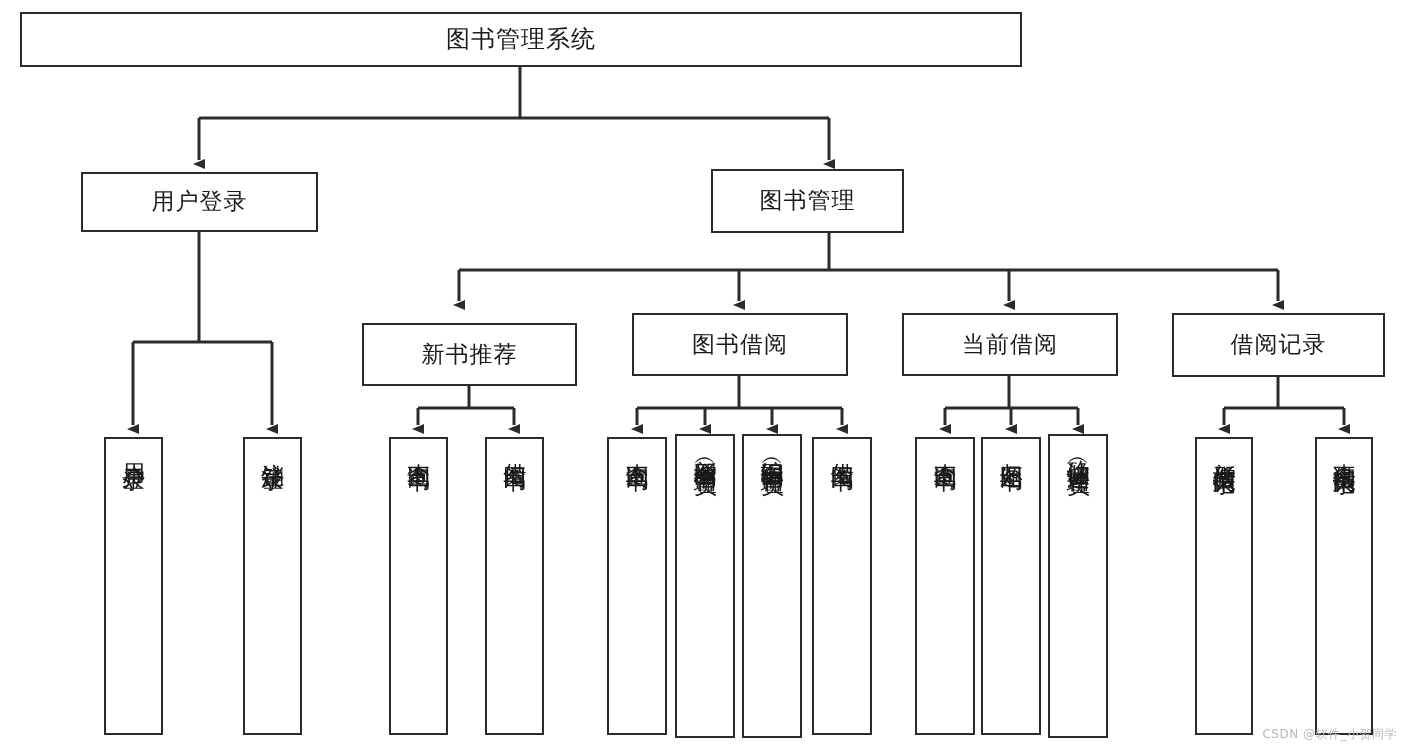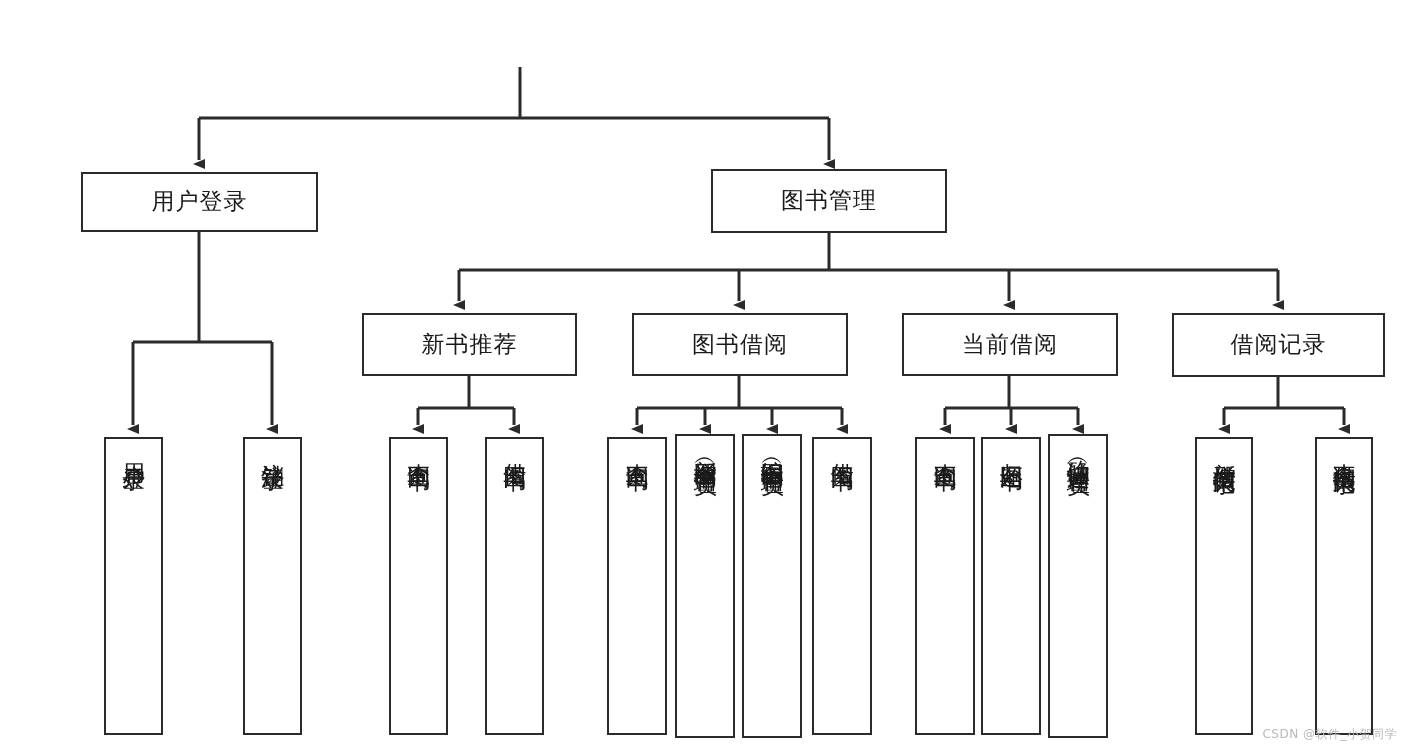--- a/index.html
+++ b/index.html
@@ -115,29 +115,32 @@
       <path d="M 1011 408 L 1011 425" marker-end="url(#arrow)"></path>
       <path d="M 1078 408 L 1078 425" marker-end="url(#arrow)"></path>
 
       <path d="M 1278 376 L 1278 408"></path>
       <path d="M 1224 408 L 1344 408"></path>
       <path d="M 1224 408 L 1224 425" marker-end="url(#arrow)"></path>
       <path d="M 1344 408 L 1344 425" marker-end="url(#arrow)"></path>
     </g>
   </svg>
 
+  <div class="node node-h node-root" style="left:20px; top:12px; width:1002px; height:55px;">
+    <span>图书管理系统</span>
+  </div>
 
   <div class="node node-h" style="left:81px; top:172px; width:237px; height:60px;">
     <span>用户登录</span>
   </div>
-  <div class="node node-h" style="left:711px; top:169px; width:236px; height:64px;">
+  <div class="node node-h" style="left:711px; top:169px; width:193px; height:64px;">
     <span>图书管理</span>
   </div>
 
-  <div class="node node-h" style="left:362px; top:313px; width:215px; height:63px;">
+  <div class="node node-h" style="left:362px; top:323px; width:215px; height:63px;">
     <span>新书推荐</span>
   </div>
   <div class="node node-h" style="left:902px; top:313px; width:216px; height:63px;">
     <span>当前借阅</span>
   </div>
   <div class="node node-h" style="left:632px; top:313px; width:216px; height:63px;">
     <span>图书借阅</span>
   </div>
   <div class="node node-h" style="left:1172px; top:313px; width:213px; height:64px;">
     <span>借阅记录</span>

